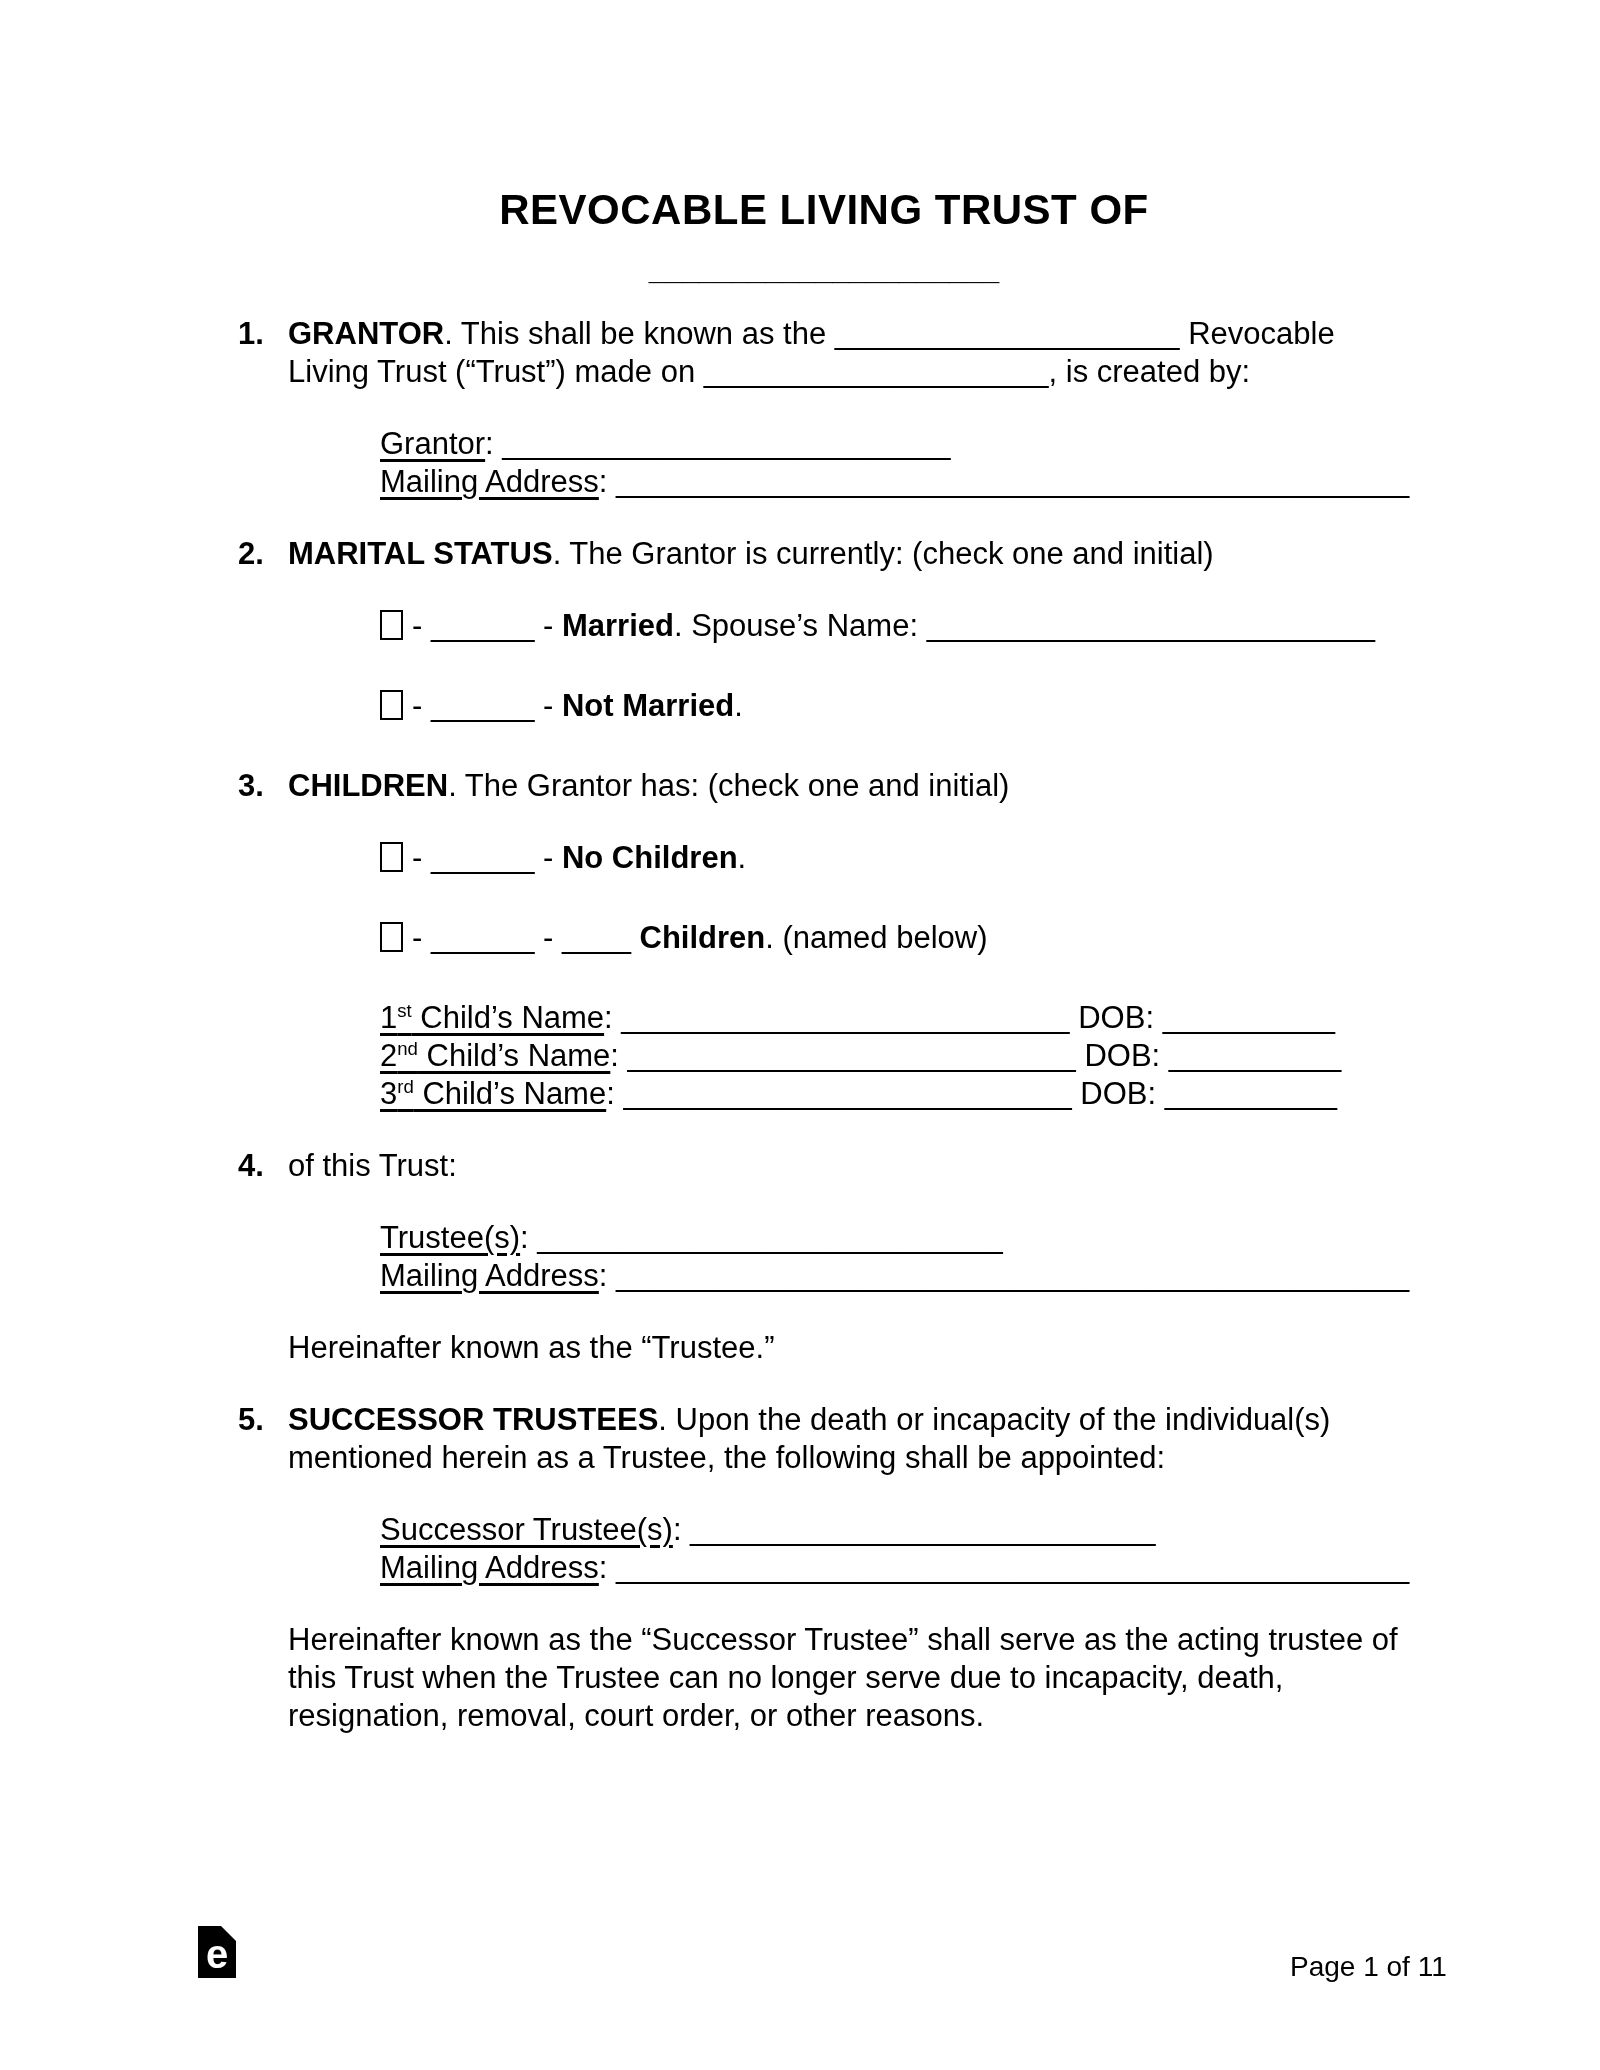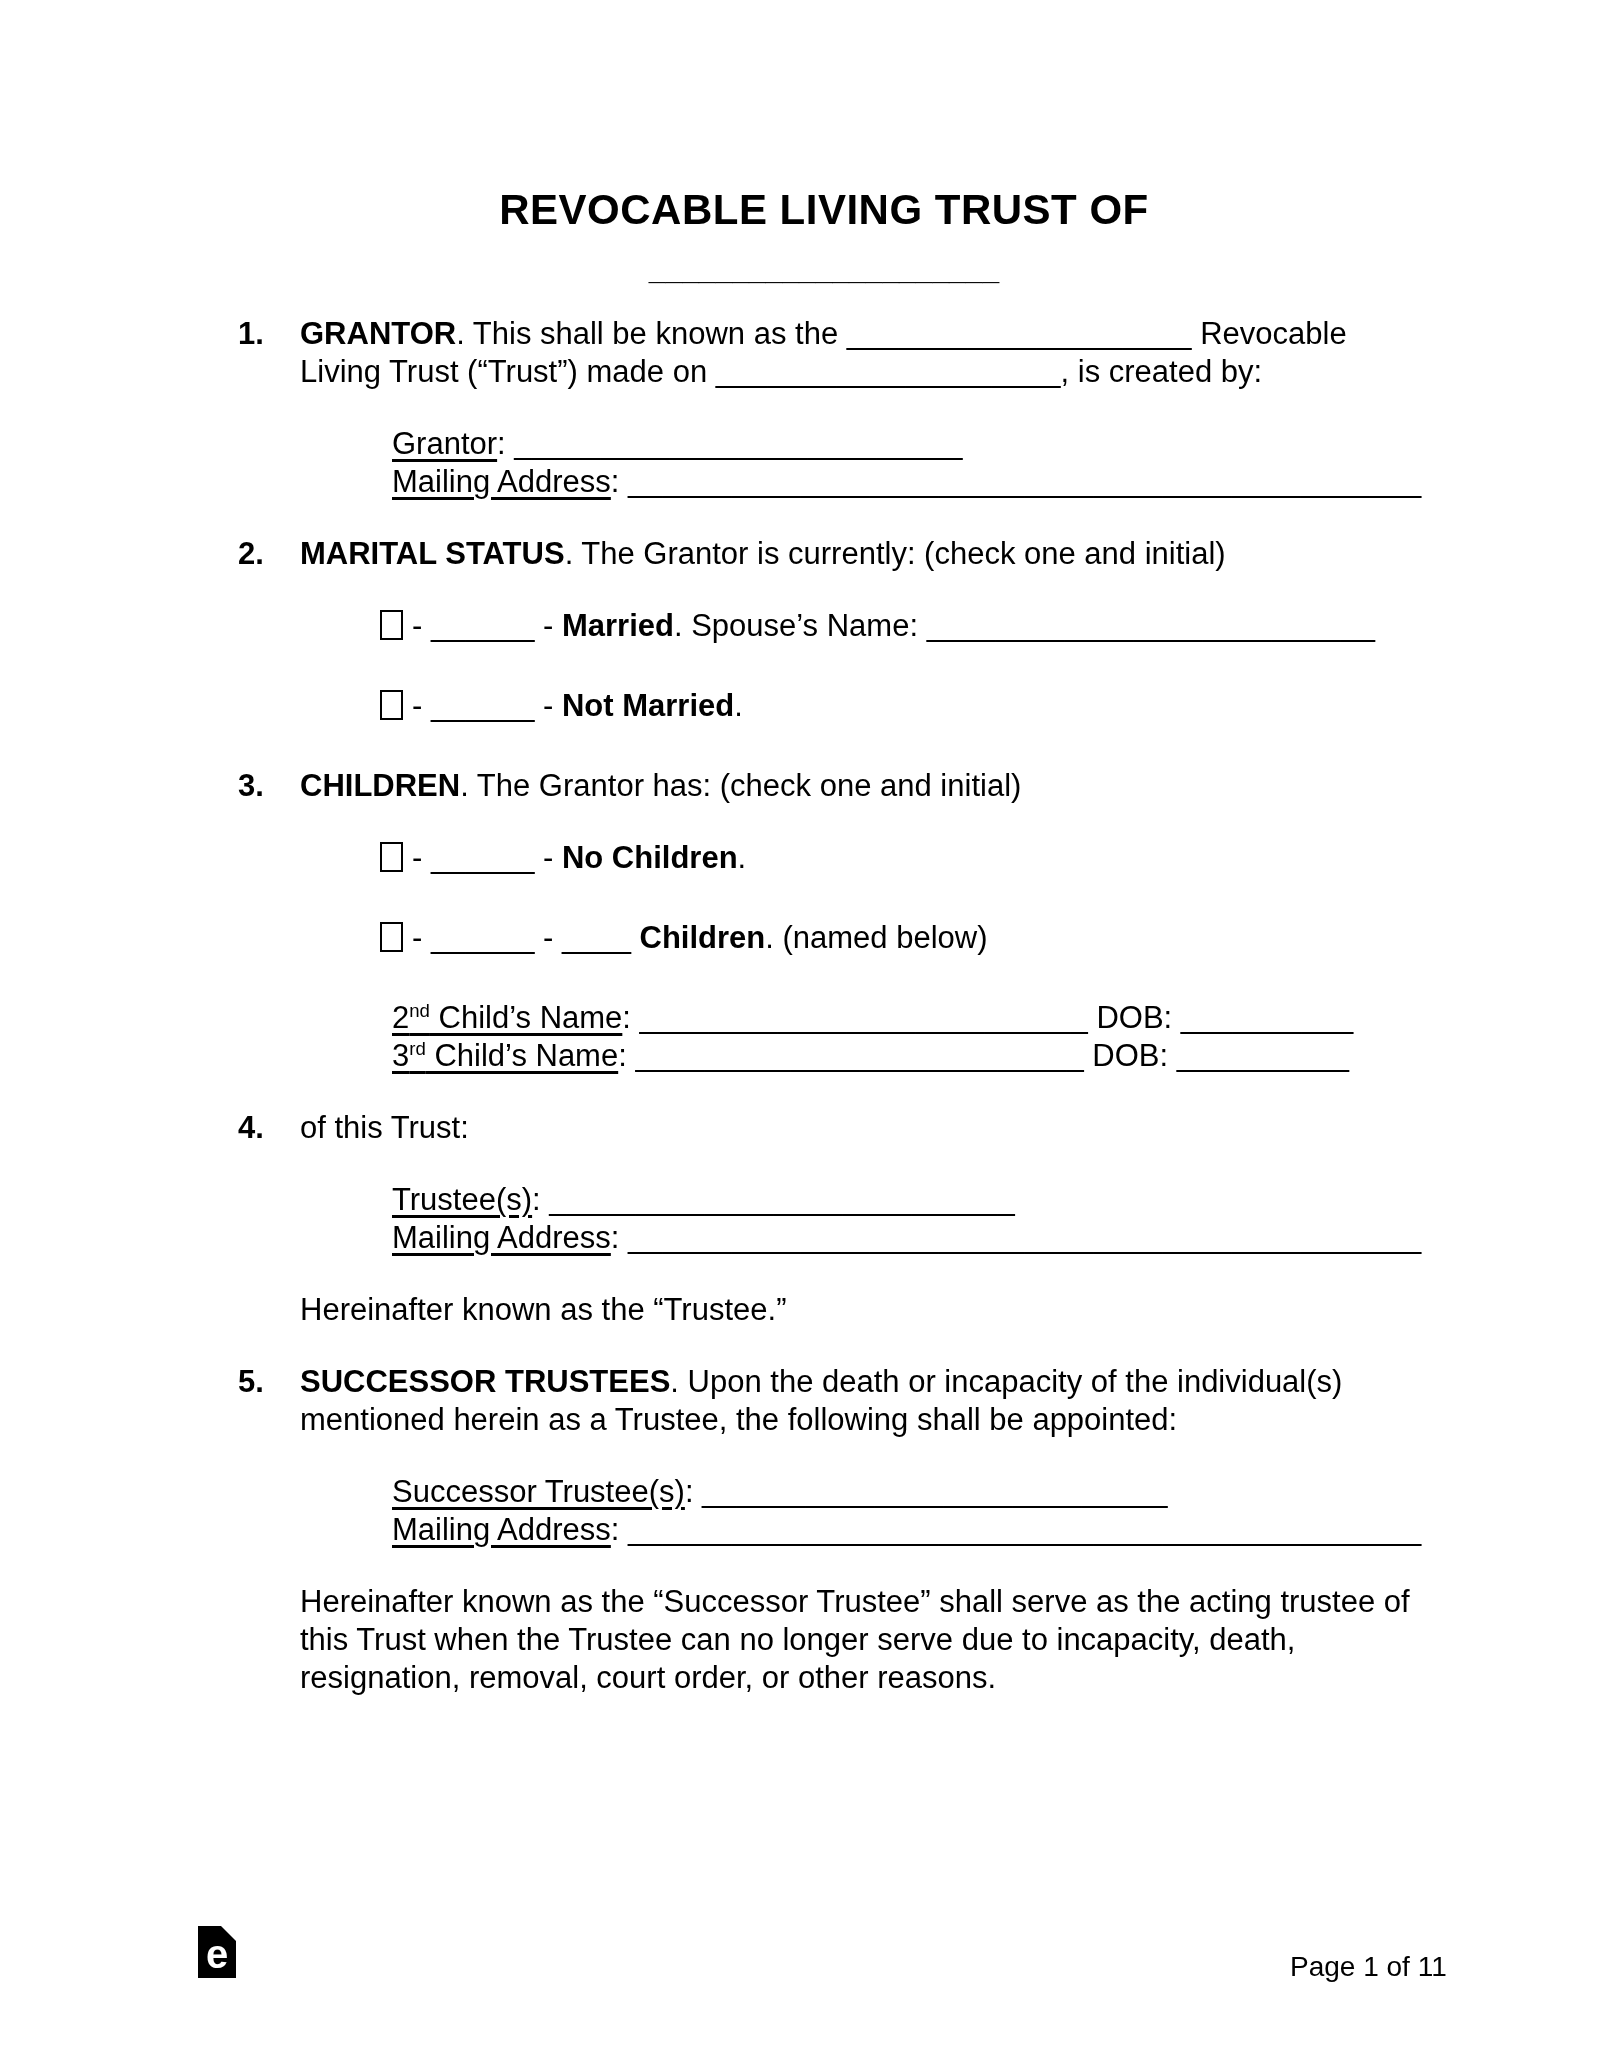--- a/index.html
+++ b/index.html
@@ -28,21 +28,21 @@
     line-height: 42px;
     font-weight: bold;
     text-align: center;
     margin-top: 14px;
   }
   .sections { margin-top: 24px; }
   .section { display: flex; }
   .sec-num { flex: 0 0 50px; width: 50px; font-weight: bold; }
   .sec-body { flex: 1 1 auto; min-width: 0; }
   .block { margin-bottom: 34px; }
-  .line { white-space: nowrap; margin-left: 12px; }
+  .line { white-space: nowrap; }
   .indent { padding-left: 92px; }
   .cb-row { margin-bottom: 42px; white-space: nowrap; }
   .u { text-decoration: underline; text-underline-offset: 5px; }
   b { font-weight: bold; }
   sup { font-size: 0.6em; vertical-align: super; line-height: 0; }
   .cbx {
     display: inline-block;
     width: 19px;
     height: 26px;
     border: 2px solid #000;
@@ -120,20 +120,21 @@
 
       <section class="section">
         <span class="sec-num">3.</span>
         <div class="sec-body">
           <div class="block">
             <div class="line"><b>CHILDREN</b><span>. The Grantor has: (check one and initial)</span></div>
           </div>
           <div class="cb-row indent"><span class="cbx"></span><span>- ______ - </span><b>No Children</b><span>.</span></div>
           <div class="cb-row indent"><span class="cbx"></span><span>- ______ - ____ </span><b>Children</b><span>. (named below)</span></div>
           <div class="block">
+            <div class="line indent"><span class="u"><span>1</span><sup>st</sup><span> Child’s Name</span></span><span>: </span><span>__________________________</span><span> DOB: </span><span>__________</span></div>
             <div class="line indent"><span class="u"><span>2</span><sup>nd</sup><span> Child’s Name</span></span><span>: </span><span>__________________________</span><span> DOB: </span><span>__________</span></div>
             <div class="line indent"><span class="u"><span>3</span><sup>rd</sup><span> Child’s Name</span></span><span>: </span><span>__________________________</span><span> DOB: </span><span>__________</span></div>
           </div>
         </div>
       </section>
 
       <section class="section">
         <span class="sec-num">4.</span>
         <div class="sec-body">
           <div class="block">

